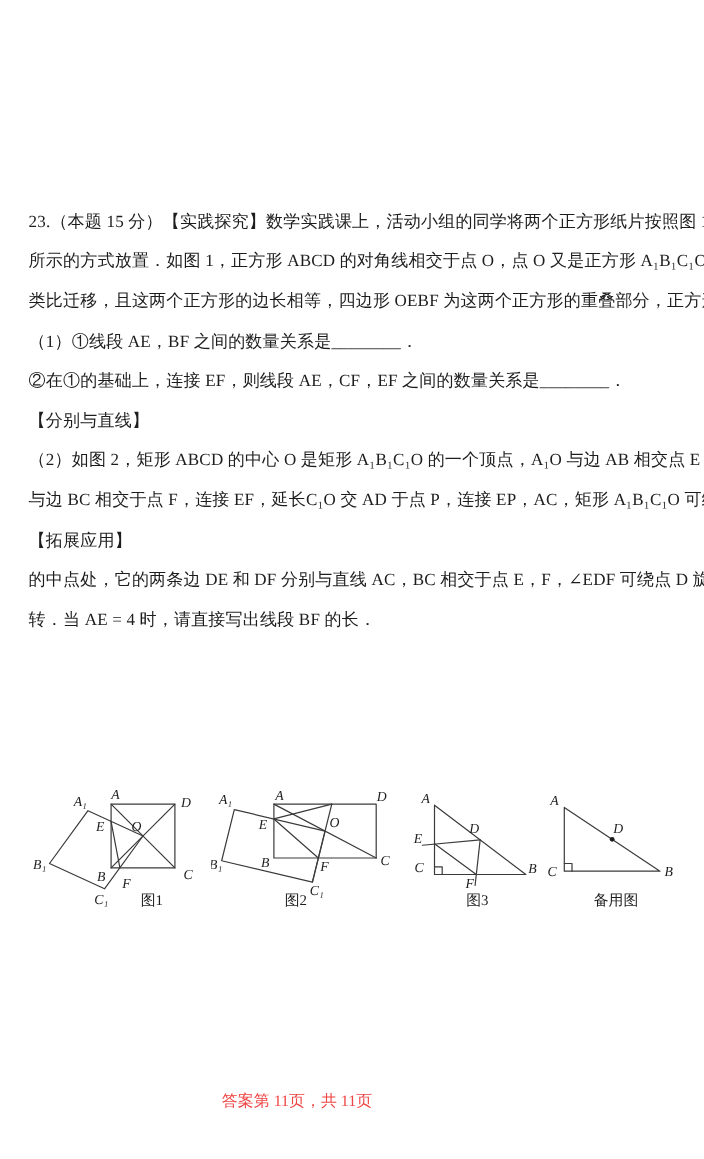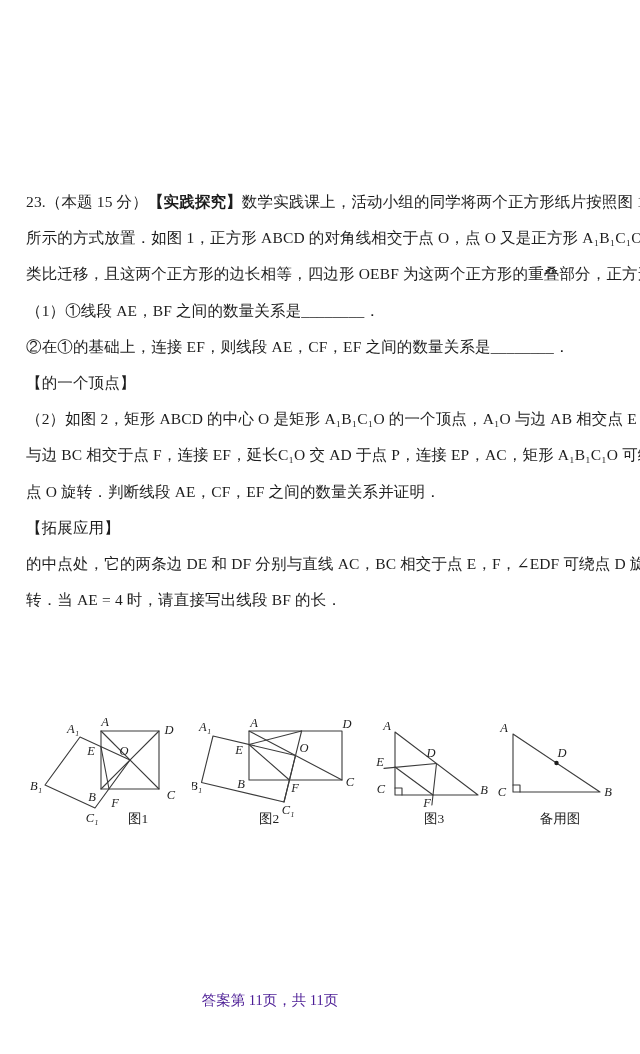--- a/index.html
+++ b/index.html
@@ -7,46 +7,45 @@
     width:640px; height:1054px;
     background:#ffffff;
     position:relative;
     overflow:hidden;
     font-family:"Liberation Serif","DejaVu Serif",serif;
     color:#1d1d1d;
   }
   .doc { position:absolute; left:26px; top:184px; width:596px; }
   .line { line-height:36.2px; white-space:nowrap; font-size:15.5px; letter-spacing:0.15px; }
   .seg-i { }
-  .seg-b { font-weight:700; }
+  .seg-b { font-weight:400; }
   .figs { position:absolute; top:710px; left:0; width:640px; height:140px; }
   .figs svg { position:absolute; top:0; }
   #fig1 { left:28px; }
   #fig2 { left:192px; }
   #fig3 { left:368px; }
   #fig4 { left:492px; }
   .geo { stroke:#3b3b3b; stroke-width:1.1; fill:none; stroke-linejoin:round; stroke-linecap:round; }
   .dot { fill:#1d1d1d; stroke:none; }
   .lbl { font-family:"Liberation Serif","DejaVu Serif",serif; font-style:italic; font-size:12.5px; fill:#1d1d1d; text-anchor:middle; }
   .cap { font-family:"Liberation Serif","DejaVu Serif",serif; font-size:13.5px; fill:#1d1d1d; text-anchor:middle; }
-  .footer { position:absolute; top:991px; left:0; width:540px; text-align:center; font-size:14.5px; color:#4c1d95; }
+  .footer { position:absolute; top:991px; left:0; width:540px; text-align:center; font-size:14.5px; color:#ef4444; }
 </style>
 </head>
 <body>
 
 <div class="doc">
   <div class="line"><span>23.（本题 15 分）</span><span class="seg-b">【实践探究】</span><span>数学实践课上，活动小组的同学将两个正方形纸片按照图 1</span></div>
   <div class="line"><span>所示的方式放置．如图 1，正方形 </span><span class="seg-i">ABCD</span><span> 的对角线相交于点 </span><span class="seg-i">O</span><span>，点 </span><span class="seg-i">O</span><span> 又是正方形 </span><span class="seg-i">A₁B₁C₁O</span><span> 的</span></div>
   <div class="line"><span>类比迁移，且这两个正方形的边长相等，四边形 </span><span class="seg-i">OEBF</span><span> 为这两个正方形的重叠部分，正方形</span></div>
   <div class="line"><span>（1）①线段 </span><span class="seg-i">AE</span><span>，</span><span class="seg-i">BF</span><span> 之间的数量关系是________．</span></div>
   <div class="line"><span>②在①的基础上，连接 </span><span class="seg-i">EF</span><span>，则线段 </span><span class="seg-i">AE</span><span>，</span><span class="seg-i">CF</span><span>，</span><span class="seg-i">EF</span><span> 之间的数量关系是________．</span></div>
-  <div class="line"><span>【的一个顶点】</span></div>
+  <div class="line"><span>【分别与直线】</span></div>
   <div class="line"><span>（2）如图 2，矩形 </span><span class="seg-i">ABCD</span><span> 的中心 </span><span class="seg-i">O</span><span> 是矩形 </span><span class="seg-i">A₁B₁C₁O</span><span> 的一个顶点，</span><span class="seg-i">A₁O</span><span> 与边 </span><span class="seg-i">AB</span><span> 相交点 </span><span class="seg-i">E</span><span>，</span></div>
   <div class="line"><span>与边 </span><span class="seg-i">BC</span><span> 相交于点 </span><span class="seg-i">F</span><span>，连接 </span><span class="seg-i">EF</span><span>，延长</span><span class="seg-i">C₁O</span><span> 交 </span><span class="seg-i">AD</span><span> 于点 </span><span class="seg-i">P</span><span>，连接 </span><span class="seg-i">EP</span><span>，</span><span class="seg-i">AC</span><span>，矩形 </span><span class="seg-i">A₁B₁C₁O</span><span> 可绕</span></div>
-  <div class="line"><span>点 </span><span class="seg-i">O</span><span> 旋转．判断线段 </span><span class="seg-i">AE</span><span>，</span><span class="seg-i">CF</span><span>，</span><span class="seg-i">EF</span><span> 之间的数量关系并证明．</span></div>
   <div class="line"><span>【拓展应用】</span></div>
   <div class="line"><span>的中点处，它的两条边 </span><span class="seg-i">DE</span><span> 和 </span><span class="seg-i">DF</span><span> 分别与直线 </span><span class="seg-i">AC</span><span>，</span><span class="seg-i">BC</span><span> 相交于点 </span><span class="seg-i">E</span><span>，</span><span class="seg-i">F</span><span>，∠</span><span class="seg-i">EDF</span><span> 可绕点 </span><span class="seg-i">D</span><span> 旋</span></div>
   <div class="line"><span>转．当 </span><span class="seg-i">AE</span><span> = 4 时，请直接写出线段 </span><span class="seg-i">BF</span><span> 的长．</span></div>
 </div>
 
 <div class="figs">
 
   <svg id="fig1" width="162" height="128" viewBox="0 0 162 128">
     <path class="geo" d="M73,21 L131,21 L131,79 L73,79 Z"></path>
     <path class="geo" d="M73,21 L131,79"></path>

